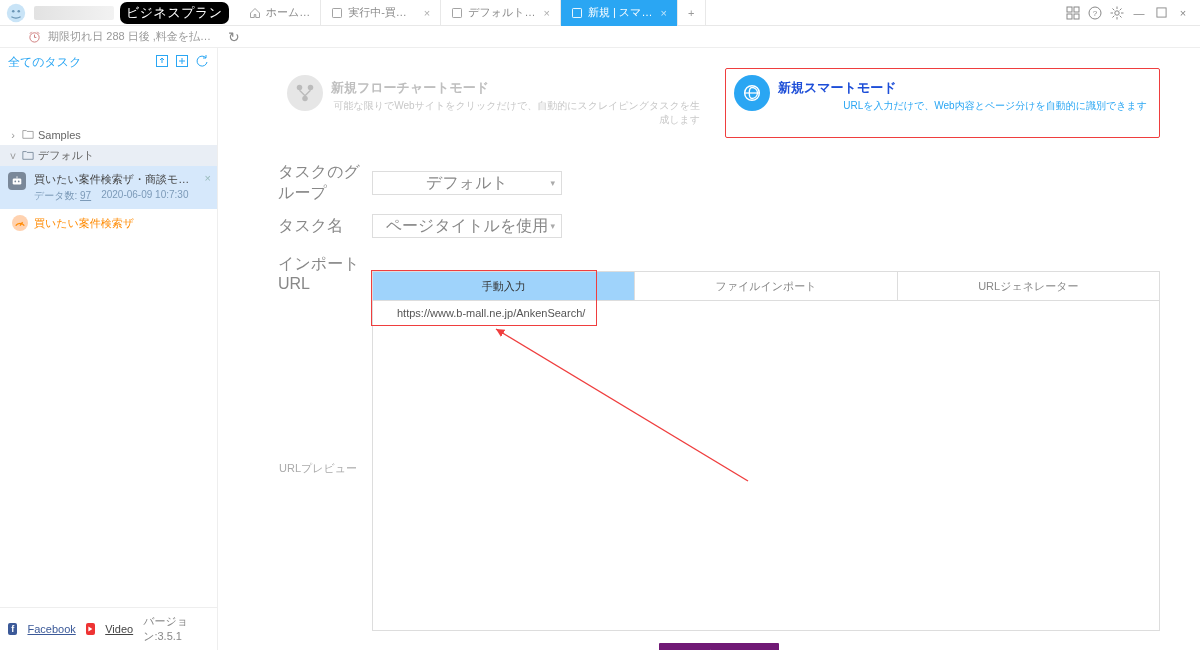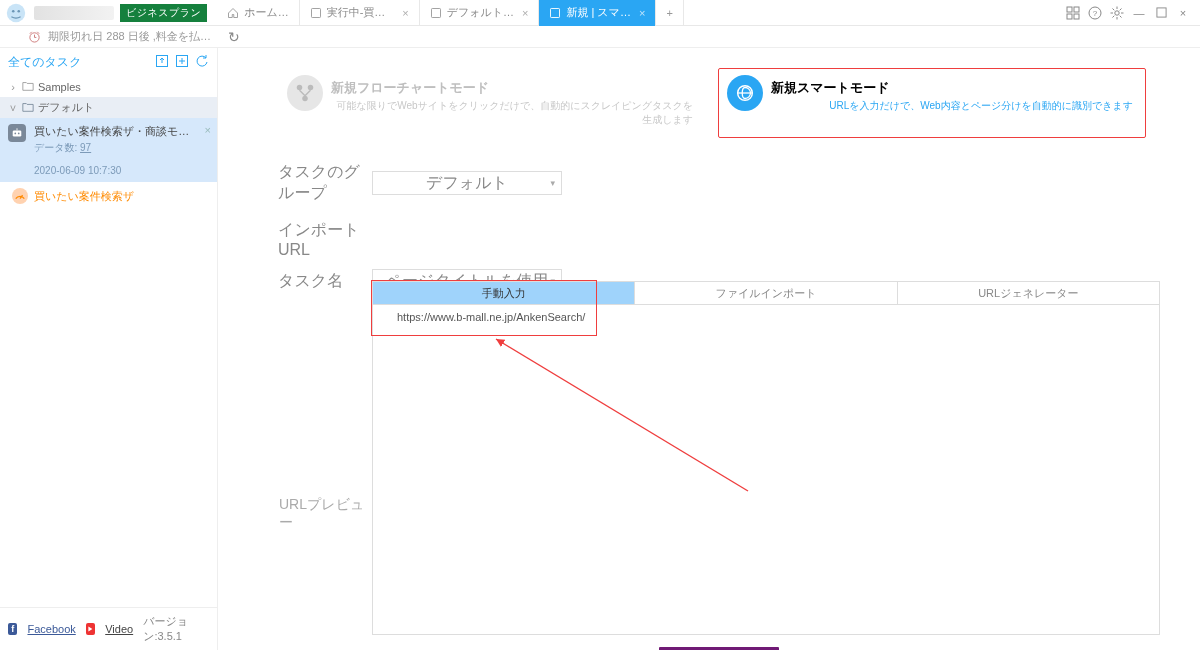--- a/index.html
+++ b/index.html
@@ -4,84 +4,84 @@
 <style>
   * { box-sizing: border-box; margin: 0; padding: 0; }
   html, body { width: 1200px; height: 650px; font-family: "Helvetica Neue", Arial, "Hiragino Sans", sans-serif; font-size: 11px; color: #444; background:#fff; }
   body { display:flex; flex-direction:column; overflow:hidden; }
 
   
   .titlebar { height: 26px; display:flex; align-items:center; padding:0 4px; border-bottom:1px solid #e8e8e8;}
   .titlebar .logo { width:24px; height:24px; margin-right:6px; display:flex; align-items:center; justify-content:center;}
   .titlebar .logo svg{width:22px;height:22px;}
   .titlebar .blurred { width:80px; height:14px; background:linear-gradient(90deg,#e2e2e2,#f2f2f2); border-radius:2px; margin-right:6px;}
-  .badge-biz { background:#15803d; color:#fff; font-size:10px; padding:2px 6px; border-radius:0; letter-spacing:0.5px;}
+  .badge-biz { background:#000000; color:#fff; font-size:13px; padding:2px 6px; border-radius:7px; letter-spacing:0.5px;}
   .tabstrip { flex:1; display:flex; align-items:stretch; margin-left:10px; height:26px;}
   .tab { display:flex; align-items:center; padding:0 10px; border-right:1px solid #e8e8e8; color:#8a8a8a; font-size:11px; gap:5px; max-width:120px; }
   .tab .tab-ico { width:12px; height:12px; display:inline-flex; align-items:center; justify-content:center; }
   .tab.active { background:#2aa6f3; color:#fff; }
   .tab .x { font-size:11px; color:inherit; opacity:0.7; margin-left:3px;}
   .tab.new { width:28px; justify-content:center; color:#999;}
   .win-controls { display:flex; align-items:center; gap:8px; margin-left:auto; padding-right:6px;}
   .win-controls .wc { width:14px; height:14px; display:flex; align-items:center; justify-content:center; color:#888;}
 
   
   .main { flex:1; display:flex; min-height:0;}
-  .sidebar { width:218px; border-right:1px solid #eee; display:flex; flex-direction:column;}
+  .sidebar { width:218px; border-right:1px solid #eee; display:flex; flex-direction:column;gap:48px;}
   .sb-header { display:flex; align-items:center; padding:6px 8px; color:#2aa6f3; font-size:12px;}
   .sb-header .sb-actions { margin-left:auto; display:flex; gap:6px;}
   .sb-actions svg { width:14px; height:14px; }
   .tree { font-size:11px; color:#666;}
   .tree-row { display:flex; align-items:center; padding:3px 8px; gap:4px;}
   .tree-row.expand::before{content:"˅"; color:#999; width:10px; text-align:center;}
   .tree-row.collapse::before{content:"›"; color:#999; width:10px; text-align:center;}
   .folder-icon { width:12px; height:12px; }
   .tree-row.selected { background:#e9eef5;}
   .task-card { background:#d6e8fb; margin:0 0 0 0; padding:6px 8px 6px 34px; position:relative; color:#555;}
   .task-card .robot { position:absolute; left:8px; top:6px; width:18px; height:18px; background:#7a8899; border-radius:4px; display:flex; align-items:center;justify-content:center;}
   .task-card .robot svg{width:12px;height:12px;}
   .task-card .ttl { font-size:11px; color:#444; white-space:nowrap; overflow:hidden; text-overflow:ellipsis; max-width:160px;}
-  .task-card .meta { font-size:10px; color:#7c9ab8; margin-top:2px; display:flex; gap:10px;flex-direction:column;}
+  .task-card .meta { font-size:10px; color:#7c9ab8; margin-top:2px; display:flex; gap:10px;}
   .task-card .meta .num{ text-decoration:underline;}
   .task-card .close-x{position:absolute; right:6px; top:6px; color:#9bb; font-size:11px;}
   .fast-row{ display:flex; align-items:center; padding:6px 8px 6px 12px; gap:6px; color:#ff8a00; font-size:11px;}
   .fast-row .dash{width:16px;height:16px; border-radius:50%; background:#ffd2b0; display:flex;align-items:center;justify-content:center;}
   .sb-footer{ margin-top:auto; border-top:1px solid #eee; padding:6px 8px; display:flex; align-items:center; gap:10px; font-size:11px;}
   .sb-footer .fb{color:#3b5998; text-decoration:underline;}
   .sb-footer .yt{color:#444; text-decoration:underline;}
   .sb-footer .ver{margin-left:auto; color:#888;}
   .sq{width:12px;height:12px;display:inline-flex;align-items:center;justify-content:center;border-radius:2px;}
 
   
   .content { flex:1; padding:20px 40px 20px 60px; position:relative; overflow:hidden;}
-  .mode-row{ display:flex; gap:12px; margin:0 14px 24px 0;}
+  .mode-row{ display:flex; gap:12px; margin:0 0 24px 0;}
   .mode-card{ flex:1; border:1px solid transparent; padding:10px 12px 10px 52px; position:relative; border-radius:2px;}
   .mode-card .mc-icon{position:absolute; left:8px; top:6px; width:36px;height:36px; border-radius:50%; display:flex;align-items:center;justify-content:center;}
   .mode-card.flow .mc-icon{ background:#e6e6e6;}
   .mode-card.smart { border:1.5px solid #ef3e3e;}
   .mode-card.smart .mc-icon{ background:#2aa6f3;}
   .mode-card h3{ font-size:13px; font-weight:600; color:#bfbfbf;}
-  .mode-card.smart h3{ color:#000000;}
+  .mode-card.smart h3{ color:#1d4ed8;}
   .mode-card p{ font-size:10px; color:#c8c8c8; margin-top:2px;text-align:right;}
   .mode-card.smart p{ color:#2aa6f3;}
 
   .form-row{ display:flex; align-items:center; margin:10px 0; font-size:16px; color:#888;}
   .form-row .label{ width:90px; text-align:left;}
   .form-row .field{ margin-left:4px;}
   .select{ width:190px; height:24px; border:1px solid #ddd; display:flex; align-items:center; justify-content:center; position:relative; color:#888; background:#fff;}
   .select::after{content:"▾"; position:absolute; right:6px; color:#aaa; font-size:9px;}
 
   .import-block{ position:relative; }
-  .import-tabs{ display:flex; height:24px; border:1px solid #ddd; margin-left:94px; }
+  .import-tabs{ display:flex; height:30px; border:1px solid #ddd; margin-left:94px; }
   .import-tabs .it{ flex:1; display:flex; align-items:center; justify-content:center; border-right:1px solid #ddd; color:#888; font-size:11px;}
   .import-tabs .it:last-child{border-right:none;}
   .import-tabs .it.active{ background:#9fd3fb; color:#333;}
   .url-box{ margin-left:94px; border:1px solid #ddd; border-top:none; height:330px; position:relative; background:#fff;}
   .url-input{ padding:6px 24px; font-size:11px; color:#555; outline:none; border:none; width:100%; font-family:inherit;}
-  .url-preview-label{ position:absolute; left:-94px; top:160px; width:90px; text-align:left; font-size:14px; color:#aaa;margin-top:31px;}
+  .url-preview-label{ position:absolute; left:-94px; top:160px; width:90px; text-align:left; font-size:11px; color:#aaa;}
   .red-outline{ position:absolute; border:1.5px solid #ef3e3e; pointer-events:none;}
   .ro-tabs{ left:93px; top:-1px; width:226px; height:56px;}
   .big-btn{ width:120px; height:26px; background:#701a75; color:#fff; display:flex; align-items:center; justify-content:center; margin:12px auto 0; font-size:12px; border-radius:1px;}
   svg .arrow-line{stroke:#ef3e3e; stroke-width:1.4;}
   .annot{position:absolute; left:0; top:0; width:100%; height:100%; pointer-events:none;}
 
   .ellip{white-space:nowrap; overflow:hidden; text-overflow:ellipsis;}
 </style>
 </head>
 <body>
@@ -296,29 +296,29 @@
         <p>URLを入力だけで、Web内容とページ分けを自動的に識別できます</p>
       </div>
     </div>
 
     <div class="form-row">
       <span class="label">タスクのグループ</span>
       <div class="select field">
           <span>デフォルト</span>
         </div>
     </div>
-    <div class="form-row" style="align-items:flex-start; margin:0;">
-      <span class="label" style="padding-top:6px">インポートURL</span>
-    </div>
-
     <div class="form-row">
       <span class="label">タスク名</span>
       <div class="select field">
           <span>ページタイトルを使用</span>
         </div>
+    </div>
+
+    <div class="form-row" style="align-items:flex-start; margin:0;">
+      <span class="label" style="padding-top:6px">インポートURL</span>
     </div>
 
     <div class="import-block" style="margin-top:-22px;">
       <div class="import-tabs">
         <div class="it active">手動入力</div>
         <div class="it">ファイルインポート</div>
         <div class="it">URLジェネレーター</div>
       </div>
       <div class="url-box">
         <input class="url-input" value="https://www.b-mall.ne.jp/AnkenSearch/" style="">

